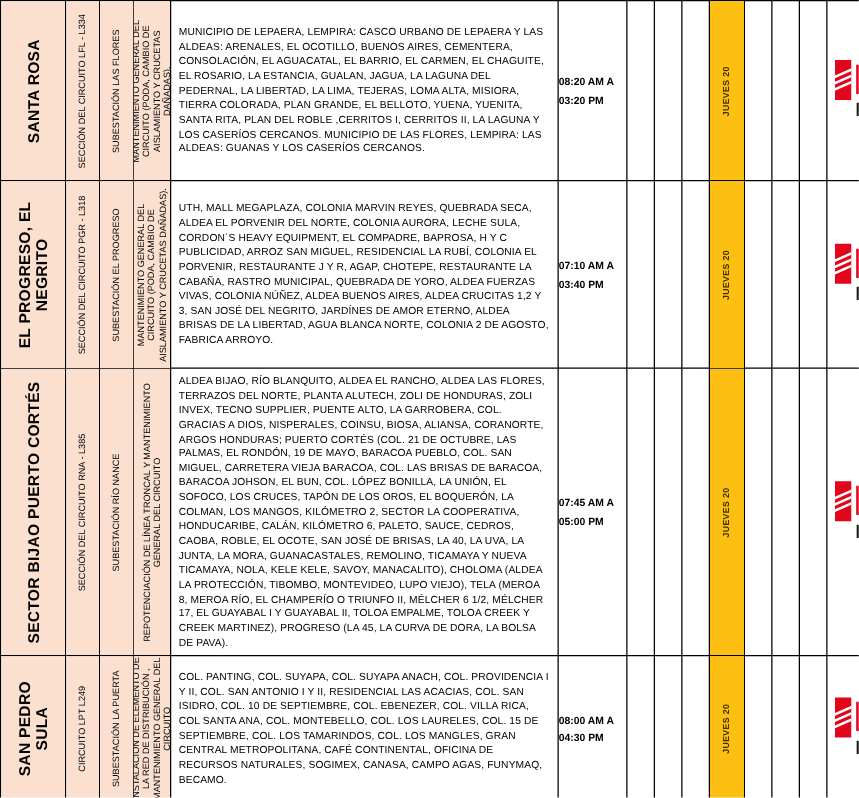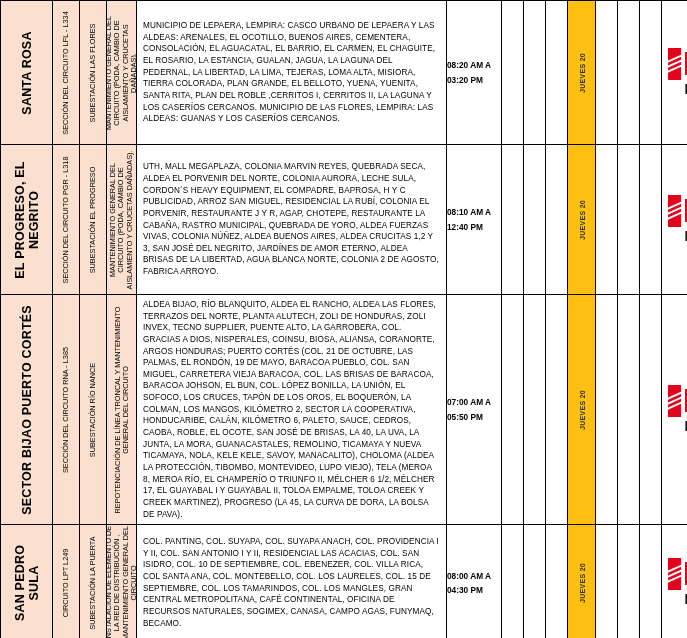--- a/index.html
+++ b/index.html
@@ -247,21 +247,21 @@
     <td class="c-substation vcell">
       <div class="vcell-inner">SUBESTACIÓN EL PROGRESO</div>
     </td>
     <td class="c-work vcell">
       <div class="vcell-inner">MANTENIMIENTO GENERAL DEL CIRCUITO (PODA, CAMBIO DE AISLAMIENTO Y CRUCETAS DAÑADAS).</div>
     </td>
     <td class="c-desc">
       <div class="desc-text">UTH, MALL MEGAPLAZA, COLONIA MARVIN REYES, QUEBRADA SECA, ALDEA EL PORVENIR DEL NORTE, COLONIA AURORA, LECHE SULA, CORDON´S HEAVY EQUIPMENT, EL COMPADRE, BAPROSA, H Y C PUBLICIDAD, ARROZ SAN MIGUEL, RESIDENCIAL LA RUBÍ, COLONIA EL PORVENIR, RESTAURANTE J Y R, AGAP, CHOTEPE, RESTAURANTE LA CABAÑA, RASTRO MUNICIPAL, QUEBRADA DE YORO, ALDEA FUERZAS VIVAS, COLONIA NÚÑEZ, ALDEA BUENOS AIRES, ALDEA CRUCITAS 1,2 Y 3, SAN JOSÉ DEL NEGRITO, JARDÍNES DE AMOR ETERNO, ALDEA BRISAS DE LA LIBERTAD, AGUA BLANCA NORTE, COLONIA 2 DE AGOSTO, FABRICA ARROYO.</div>
     </td>
     <td class="c-time">
-      <div class="time-text">08:10 AM A 12:40 PM</div>
+      <div class="time-text">07:10 AM A 03:40 PM</div>
     </td>
     <td class="c-day"></td>
     <td class="c-day"></td>
     <td class="c-day"></td>
     <td class="c-day-wide day-highlight">
       <div class="day-label">JUEVES 20</div>
     </td>
     <td class="c-day"></td>
     <td class="c-day"></td>
     <td class="c-day"></td>
@@ -292,21 +292,21 @@
     <td class="c-substation vcell">
       <div class="vcell-inner">SUBESTACIÓN RÍO NANCE</div>
     </td>
     <td class="c-work vcell">
       <div class="vcell-inner">REPOTENCIACIÓN DE LÍNEA TRONCAL Y MANTENIMIENTO GENERAL DEL CIRCUITO</div>
     </td>
     <td class="c-desc">
       <div class="desc-text">ALDEA BIJAO, RÍO BLANQUITO, ALDEA EL RANCHO, ALDEA LAS FLORES, TERRAZOS DEL NORTE, PLANTA ALUTECH, ZOLI DE HONDURAS, ZOLI INVEX, TECNO SUPPLIER, PUENTE ALTO, LA GARROBERA, COL. GRACIAS A DIOS, NISPERALES, COINSU, BIOSA, ALIANSA, CORANORTE, ARGOS HONDURAS; PUERTO CORTÉS (COL. 21 DE OCTUBRE, LAS PALMAS, EL RONDÓN, 19 DE MAYO, BARACOA PUEBLO, COL. SAN MIGUEL, CARRETERA VIEJA BARACOA, COL. LAS BRISAS DE BARACOA, BARACOA JOHSON, EL BUN, COL. LÓPEZ BONILLA, LA UNIÓN, EL SOFOCO, LOS CRUCES, TAPÓN DE LOS OROS, EL BOQUERÓN, LA COLMAN, LOS MANGOS, KILÓMETRO 2, SECTOR LA COOPERATIVA, HONDUCARIBE, CALÁN, KILÓMETRO 6, PALETO, SAUCE, CEDROS, CAOBA, ROBLE, EL OCOTE, SAN JOSÉ DE BRISAS, LA 40, LA UVA, LA JUNTA, LA MORA, GUANACASTALES, REMOLINO, TICAMAYA Y NUEVA TICAMAYA, NOLA, KELE KELE, SAVOY, MANACALITO), CHOLOMA (ALDEA LA PROTECCIÓN, TIBOMBO, MONTEVIDEO, LUPO VIEJO), TELA (MEROA 8, MEROA RÍO, EL CHAMPERÍO O TRIUNFO II, MÉLCHER 6 1/2, MÉLCHER 17, EL GUAYABAL I Y GUAYABAL II, TOLOA EMPALME, TOLOA CREEK Y CREEK MARTINEZ), PROGRESO (LA 45, LA CURVA DE DORA, LA BOLSA DE PAVA).</div>
     </td>
     <td class="c-time">
-      <div class="time-text">07:00 AM A 05:50 PM</div>
+      <div class="time-text">07:45 AM A 05:00 PM</div>
     </td>
     <td class="c-day"></td>
     <td class="c-day"></td>
     <td class="c-day"></td>
     <td class="c-day-wide day-highlight">
       <div class="day-label">JUEVES 20</div>
     </td>
     <td class="c-day"></td>
     <td class="c-day"></td>
     <td class="c-day"></td>

